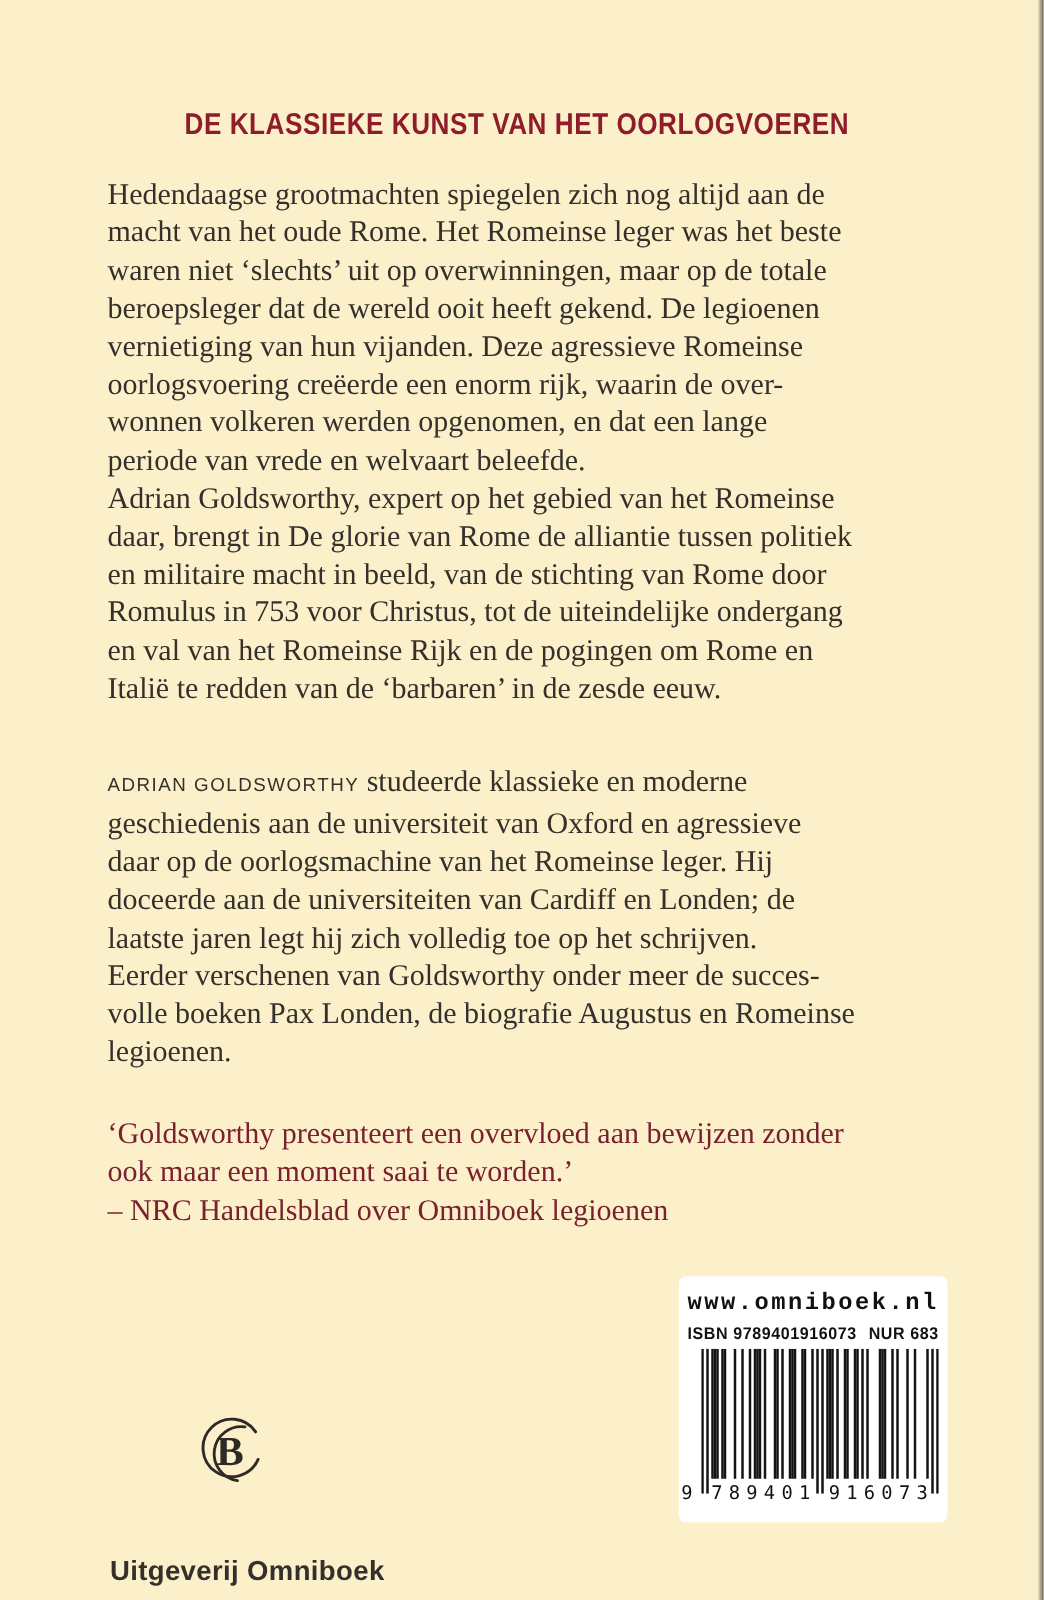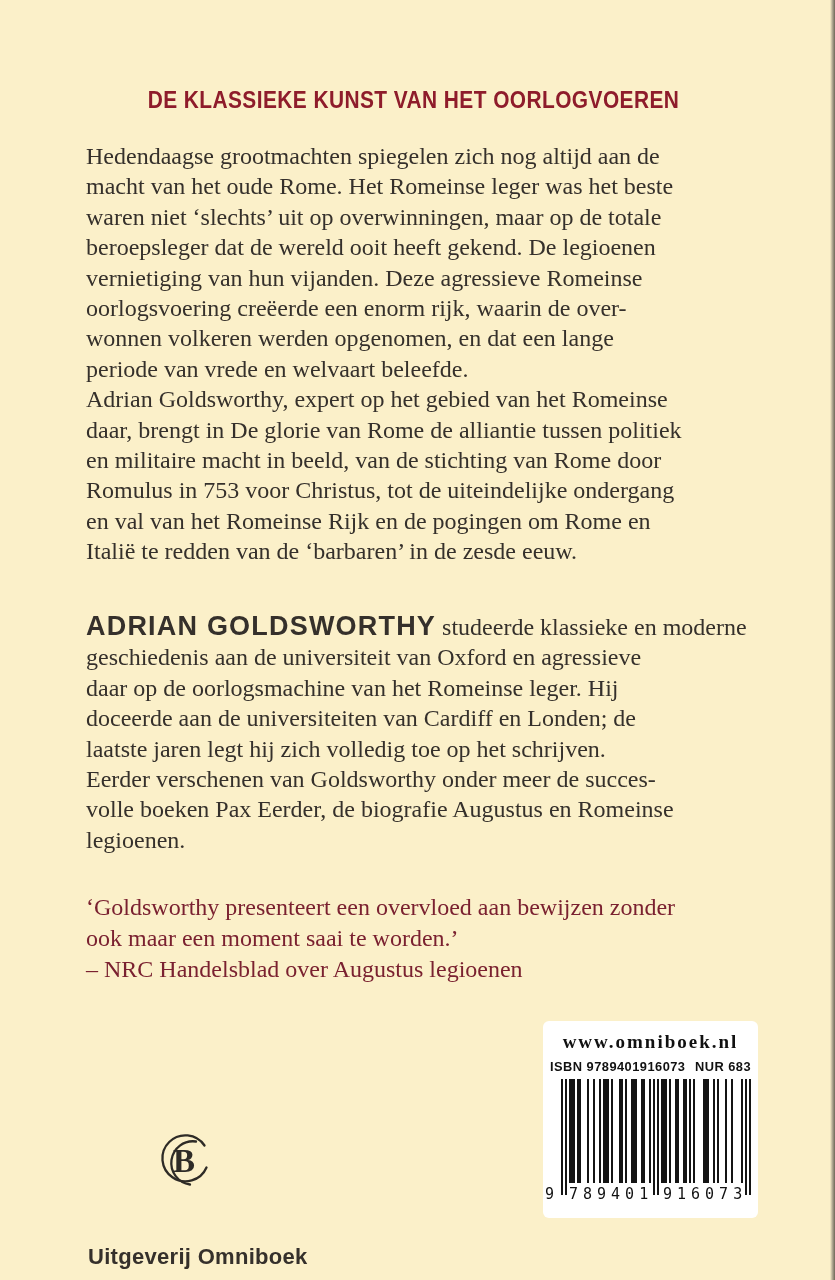--- a/index.html
+++ b/index.html
@@ -21,30 +21,30 @@
     color: var(--ink, #35302B);
     font-size:24px; line-height:30.4px; white-space:nowrap;
   }
   #synopsis { top:141px; }
   #bio      { top:611px; }
   #review   { top:892px; color: var(--quote, #7A2130); line-height:31px; }
   .tline { white-space:nowrap; }
   .it { }
   .caps {
     font-family:"Liberation Sans", sans-serif;
-    font-size:27px; letter-spacing:1.2px;font-weight:bold;
+    font-size:15px; letter-spacing:1.2px;
   }
   
   .barcode-panel {
     position:absolute; left:543px; top:1021px; width:215px; height:197px;
     background:#FFFFFF; border-radius:6px;
   }
   .website {
     position:absolute; top:10px; left:0; right:0; text-align:center;
-    font-family:Liberation Serif, serif; font-weight:bold;
+    font-family:Liberation Mono, monospace; font-weight:bold;
     font-size:19px; letter-spacing:2px; color:#111; white-space:nowrap;
   }
   .isbn-line {
     position:absolute; top:38px; left:0; right:0; text-align:center;
     font-family:"Liberation Sans", sans-serif; font-weight:bold;
     font-size:13.5px; letter-spacing:0.5px; color:#111; white-space:nowrap;
     transform:scaleX(0.95); transform-origin:center;
   }
   .isbn-line .gap { display:inline-block; width:10px; }
   .bars-wrap { position:absolute; left:18px; top:58px; width:190px; height:140px; }
@@ -94,28 +94,28 @@
     <div class="tline"><span>Italië te redden van de ‘barbaren’ in de zesde eeuw.</span></div>
   </div>
 
 <div id="bio" class="textblock">
     <div class="tline"><span class="caps">ADRIAN GOLDSWORTHY</span><span> studeerde klassieke en moderne</span></div>
     <div class="tline"><span>geschiedenis aan de universiteit van Oxford en agressieve</span></div>
     <div class="tline"><span>daar op de oorlogsmachine van het Romeinse leger. Hij</span></div>
     <div class="tline"><span>doceerde aan de universiteiten van Cardiff en Londen; de</span></div>
     <div class="tline"><span>laatste jaren legt hij zich volledig toe op het schrijven.</span></div>
     <div class="tline"><span>Eerder verschenen van Goldsworthy onder meer de succes-</span></div>
-    <div class="tline"><span>volle boeken </span><span class="it">Pax Eerder</span><span>, de biografie </span><span class="it">Augustus</span><span> en </span><span class="it">Romeinse</span></div>
+    <div class="tline"><span>volle boeken </span><span class="it">Pax Londen</span><span>, de biografie </span><span class="it">Augustus</span><span> en </span><span class="it">Romeinse</span></div>
     <div class="tline"><span class="it">legioenen</span><span>.</span></div>
   </div>
 
 <div id="review" class="textblock">
     <div class="tline"><span>‘Goldsworthy presenteert een overvloed aan bewijzen zonder</span></div>
     <div class="tline"><span>ook maar een moment saai te worden.’</span></div>
-    <div class="tline"><span>– </span><span class="it">NRC Handelsblad</span><span> over </span><span class="it">Augustus legioenen</span></div>
+    <div class="tline"><span>– </span><span class="it">NRC Handelsblad</span><span> over </span><span class="it">Omniboek legioenen</span></div>
   </div>
 
 <div class="barcode-panel">
   <div class="website">www.omniboek.nl</div>
   <div class="isbn-line">
     <span>ISBN</span>&nbsp;<span>9789401916073</span><span class="gap"></span><span>NUR</span>&nbsp;<span>683</span>
   </div>
   <div class="bars-wrap">
     <div id="ean-svg-host">
         <svg width="190" height="116">

